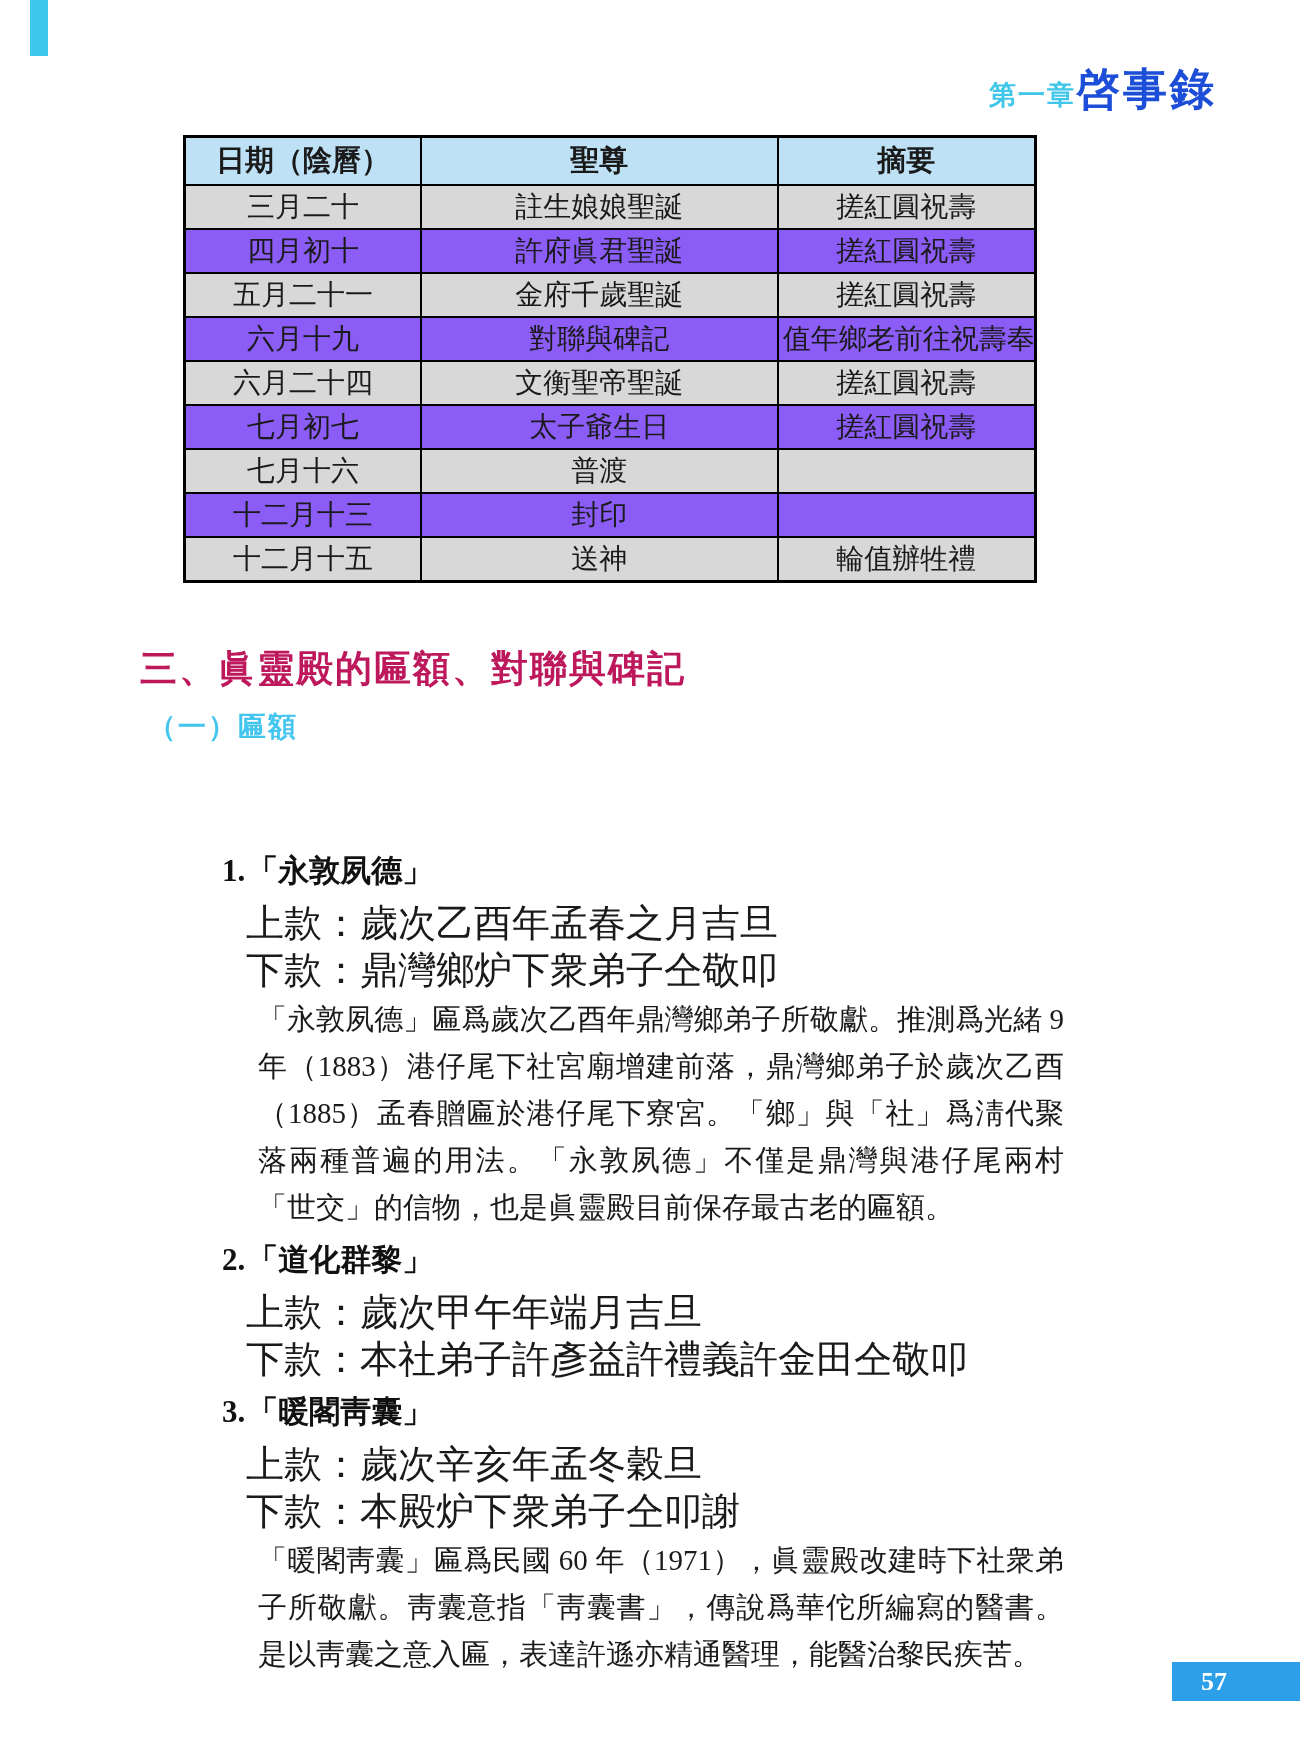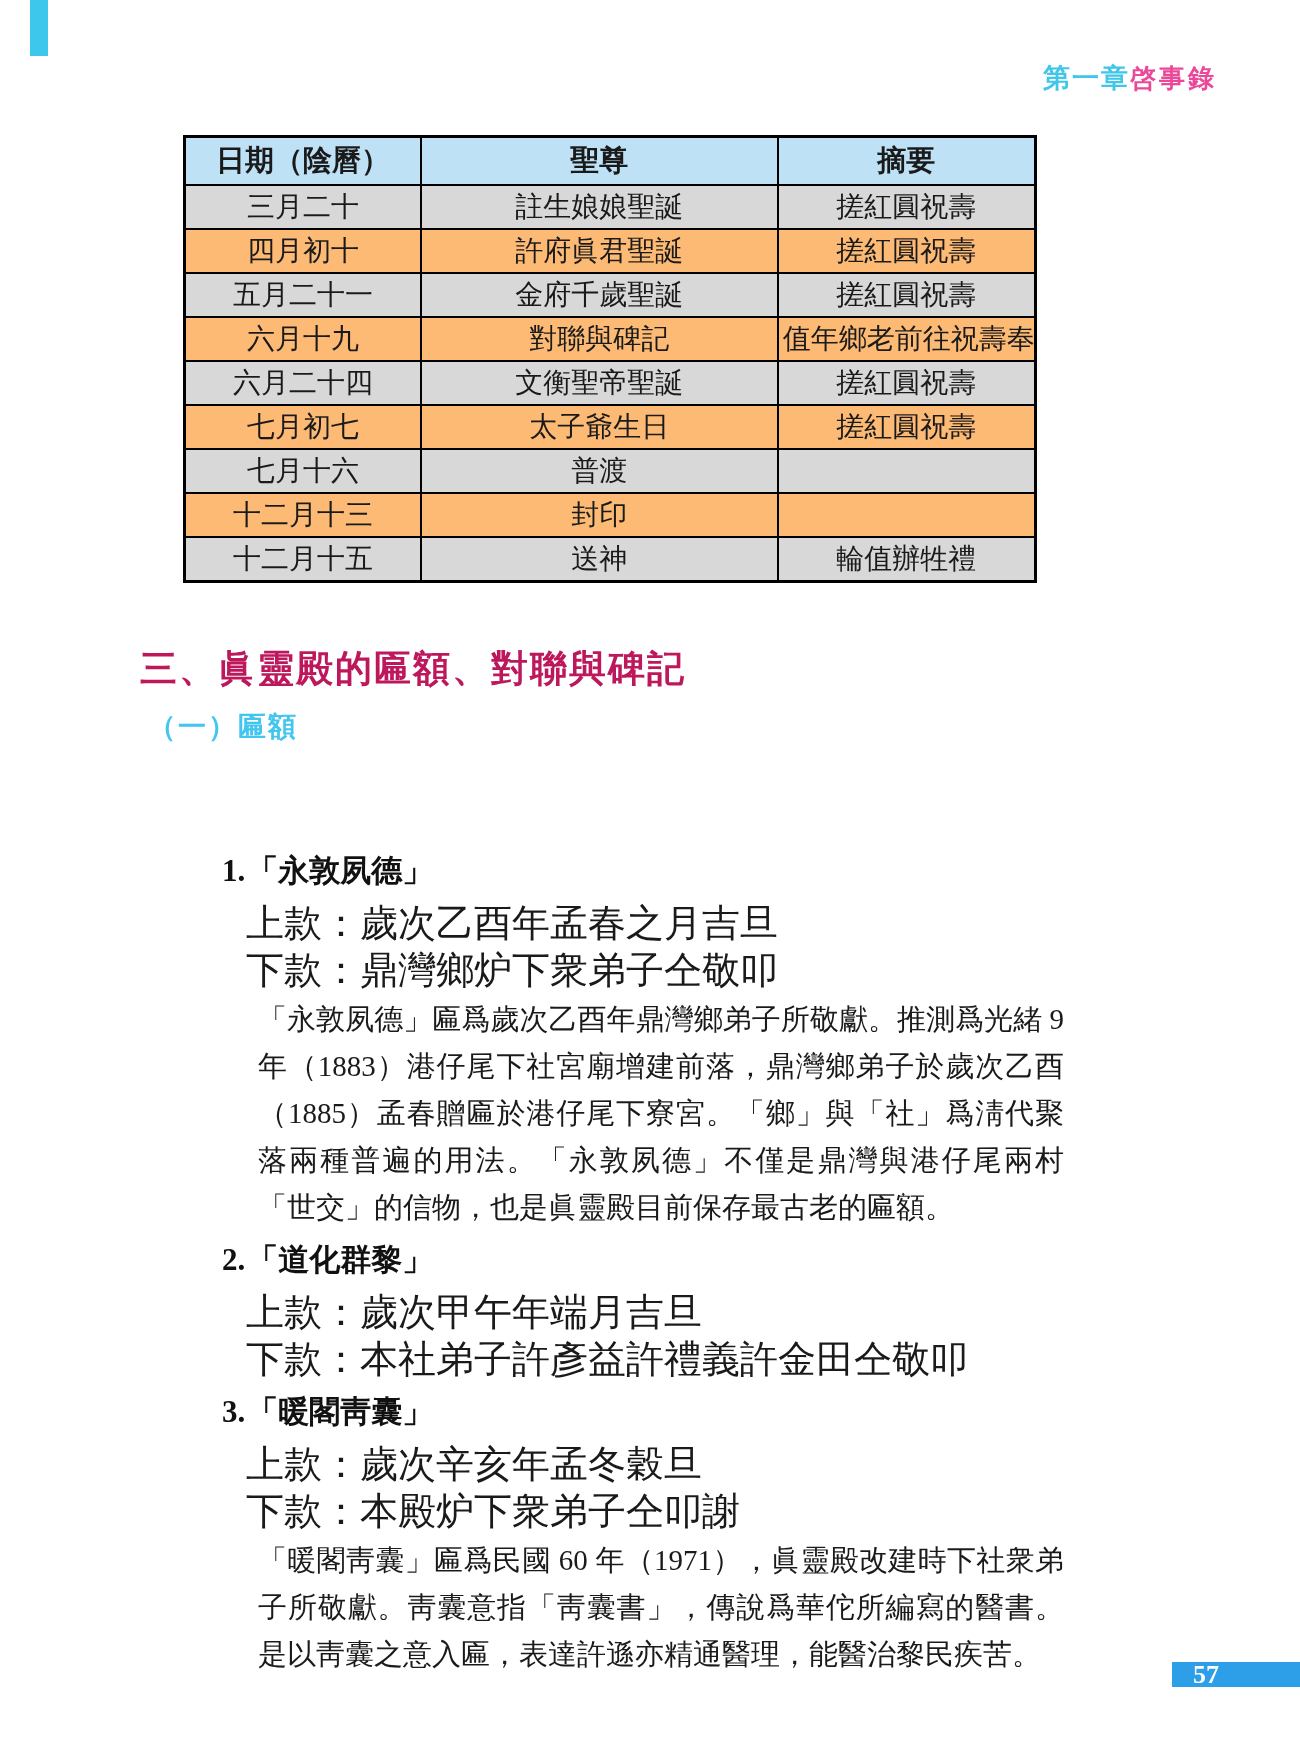--- a/index.html
+++ b/index.html
@@ -20,36 +20,36 @@
   .chapter-header{
     position:absolute;top:60px;right:83px;
     display:flex;align-items:baseline;gap:0;
     white-space:nowrap;
   }
   .chapter-label{
     font-size:27px;font-weight:bold;color:#3fc6e9;
     letter-spacing:2px;
   }
   .chapter-title{
-    font-size:26px;font-weight:bold;color:#ec4899;
+    font-size:44px;font-weight:bold;color:#1d4ed8;
     letter-spacing:3px;
   }
   
   .festival-table{
     position:absolute;left:183px;top:135px;width:854px;
     border-collapse:collapse;table-layout:fixed;
     font-size:28px;
   }
   .festival-table th,.festival-table td{
     border:2px solid #000;text-align:center;vertical-align:middle;
     padding:0 4px;overflow:hidden;white-space:nowrap;
   }
   .festival-table{border:3px solid #000;}
   .festival-table th{height:46px;background:#bee1f6;font-weight:bold;font-size:29px;}
-  .festival-table td{height:42px;background:#fdba74;}
+  .festival-table td{height:42px;background:#8b5cf6;}
   .festival-table tbody tr:nth-child(odd) td{background:#d8d8d8;}
   .col-date{width:27.8%;}
   .col-deity{width:41.9%;}
   .col-summary{width:30.3%;}
   
   .section-title{
     position:absolute;left:140px;top:644px;margin:0;
     font-size:37px;font-weight:bold;color:#be185d;
     letter-spacing:2px;white-space:nowrap;
   }
@@ -71,24 +71,24 @@
     font-size:38px;line-height:47px;margin-left:24px;
     white-space:nowrap;
   }
   .para{
     font-size:29px;line-height:47px;
     margin:2px 0 2px 36px;width:806px;
     text-align:justify;text-justify:inter-ideograph;
   }
   
   .page-number-box{
-    position:absolute;left:1172px;top:1662px;right:0;height:25px;
+    position:absolute;left:1172px;top:1662px;right:0;height:39px;
     background:#2d9ee8;color:#ffffff;
     display:flex;align-items:center;
-    padding-left:21px;box-sizing:border-box;
+    padding-left:29px;box-sizing:border-box;
     font-size:26px;font-weight:bold;
     font-family:"Liberation Serif","DejaVu Serif",serif;
   }
 </style>
 </head>
 <body>
 
 <div class="page">
 
   <div class="corner-bar"></div>

